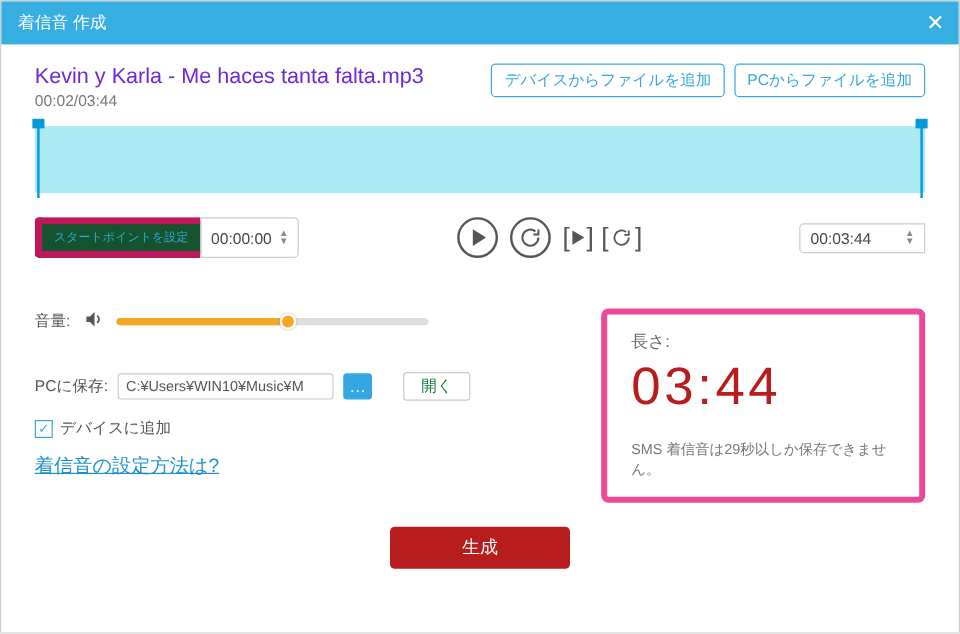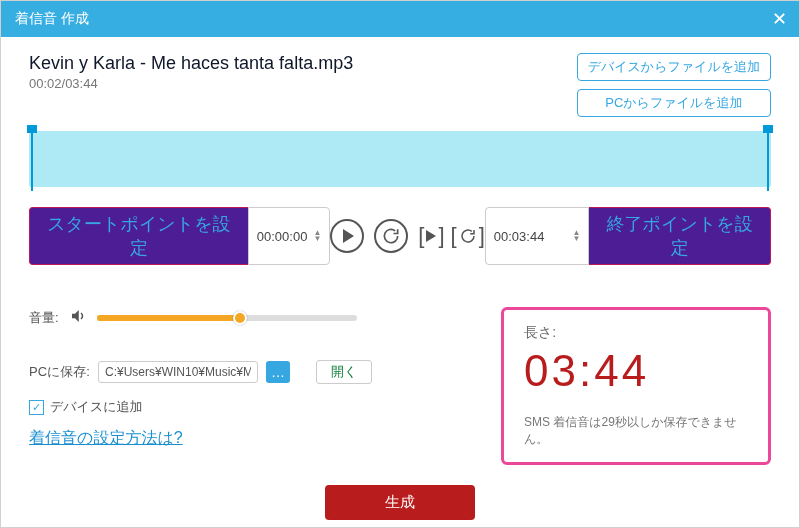--- a/index.html
+++ b/index.html
@@ -1,60 +1,60 @@
 <!DOCTYPE html>
 <html><head>
 <meta charset="utf-8">
 <style>
   * { box-sizing: border-box; margin: 0; padding: 0; font-family: "Segoe UI", "Meiryo", sans-serif; }
   body { background: #fff; width: 800px; height: 528px; overflow: hidden; border: 1px solid #d0d0d0; }
   .titlebar { background: #37aee2; color: #fff; height: 36px; display: flex; align-items: center; justify-content: space-between; padding: 0 12px 0 14px; font-size: 14px; }
   .close { cursor: pointer; font-size: 18px; }
   .content { padding: 16px 28px 12px 28px; }
   .header-row { display: flex; justify-content: space-between; align-items: flex-start; }
-  .file-info .fname { font-size: 18px; color: #0f172a; }
+  .file-info .fname { font-size: 18px; color: #6d28d9; }
   .file-info .time { font-size: 13px; color: #777; margin-top: 2px; }
-  .add-btns { display: flex; gap: 8px; flex-direction: column; }
+  .add-btns { display: flex; gap: 8px; }
   .out-btn { border: 1px solid #36a7e0; color: #36a7e0; background: #fff; border-radius: 4px; font-size: 13px; padding: 4px 10px; cursor: pointer; }
   .wave { margin-top: 14px; height: 56px; width: 100%; background: #adeaf5; border-radius: 2px; position: relative; }
   .wave::before, .wave::after { content:""; position:absolute; top:-4px; width:2px; height:64px; background:#0099d9; }
   .wave::before { left:2px; }
   .wave::after { right:2px; }
   .wave .m1, .wave .m2 { position:absolute; top:-6px; width:10px; height:8px; background:#0099d9; }
   .wave .m1 { left:-2px; }
   .wave .m2 { right:-2px; }
   .controls-row { display:flex; align-items:center; justify-content:space-between; margin-top:20px; }
   .point-group { display:flex; }
-  .pt-btn { border:1px solid #be185d; color:#36a7e0; background:#4c1d95; font-size:18px; padding:4px 10px; cursor:pointer; }
+  .pt-btn { border:6px solid #be185d; color:#36a7e0; background:#14532d; font-size:10px; padding:4px 10px; cursor:pointer; }
   .pt-time { border:1px solid #ccc; font-size:13px; padding:4px 8px; display:flex; align-items:center; gap:6px; color:#444; }
   .left-group .pt-btn { border-radius:4px 0 0 4px; border-right:none; }
   .left-group .pt-time { border-radius:0 4px 4px 0; }
   .right-group .pt-btn { border-radius:0 4px 4px 0; border-left:none; }
   .right-group .pt-time { border-radius:4px 0 0 4px;gap:28px; }
   .spinner { display:inline-flex; flex-direction:column; line-height:6px; color:#888; font-size:8px; }
   .center-controls { display:flex; align-items:center; gap:10px; }
   .circ { width:34px; height:34px; border:2px solid #555; border-radius:50%; display:flex; align-items:center; justify-content:center; cursor:pointer; }
   .play-tri { width:0; height:0; border-left:11px solid #555; border-top:7px solid transparent; border-bottom:7px solid transparent; margin-left:3px; }
   .refresh svg, .repeat svg { width:20px; height:20px; }
   .bracket-wrap { display:flex; align-items:center; gap:2px; color:#555; font-size:22px; }
   .lower { display:flex; margin-top:42px; }
   .lower-left { flex:1; }
   .vol-row { display:flex; align-items:center; gap:10px; font-size:13px; color:#555; }
   .slider { position:relative; width:260px; height:6px; background:#ddd; border-radius:3px; }
   .slider .fill { position:absolute; left:0; top:0; height:6px; background:#f5a623; border-radius:3px; width:55%; }
   .slider .knob { position:absolute; left:55%; top:50%; width:14px; height:14px; background:#f5a623; border-radius:50%; transform:translate(-50%,-50%); border:2px solid #fff; box-shadow:0 0 2px rgba(0,0,0,.3); }
   .save-row { display:flex; align-items:center; gap:8px; margin-top:32px; font-size:13px; color:#555; }
-  .save-row input[type=text] { width:160px; font-size:12px; padding:3px 6px; border:1px solid #ccc; border-radius:3px; color:#555; }
+  .save-row input[type=text] { width:180px; font-size:12px; padding:3px 6px; border:1px solid #ccc; border-radius:3px; color:#555; }
   .dots-btn { background:#36a7e0; color:#fff; border:none; border-radius:3px; width:24px; height:22px; font-size:14px; line-height:14px; cursor:pointer; }
   .open-btn { border:1px solid #ccc; background:#fff; border-radius:3px; padding:2px 14px; font-size:13px; color:#15803d; cursor:pointer; margin-left:18px; }
   .chk-row { display:flex; align-items:center; gap:6px; margin-top:14px; font-size:13px; color:#555; }
   .chk { width:15px; height:15px; border:1px solid #36a7e0; display:inline-flex; align-items:center; justify-content:center; color:#36a7e0; font-size:11px; }
   .help-link { margin-top:12px; font-size:16px; }
   .help-link a { color:#1a8fd0; text-decoration:underline; }
-  .length-box { border:3px solid #ec4899; border-radius:6px; padding:14px 20px; width:270px; }
+  .length-box { border:5px solid #ec4899; border-radius:6px; padding:14px 20px; width:270px; }
   .length-box .lbl { font-size:14px; color:#666; }
   .length-box .big { font-size:44px; color:#b91c1c; letter-spacing:3px; margin-top:4px; }
   .length-box .note { font-size:12px; color:#777; margin-top:18px; }
   .footer { display:flex; justify-content:center; margin-top:20px; }
   .gen-btn { background:#b91c1c; color:#fff; border:none; border-radius:4px; padding:8px 60px; font-size:15px; cursor:pointer; }
 </style>
 </head>
 <body>
 
 <div class="titlebar">
@@ -107,21 +107,20 @@
           </svg>
         <span>]</span>
       </div>
     </div>
 
     <div class="point-group right-group">
       <div class="pt-time">
         <span>00:03:44</span>
         <span class="spinner">▲<br>▼</span>
       </div>
-      <button class="pt-btn">終了ポイントを設定</button>
     </div>
   </div>
 
   <div class="lower">
     <div class="lower-left">
       <div class="vol-row">
         <span>音量:</span>
         <span>
           <svg width="18" height="18" viewBox="0 0 24 24">
               <path fill="#555" d="M4 9v6h4l5 5V4L8 9H4z"></path>

